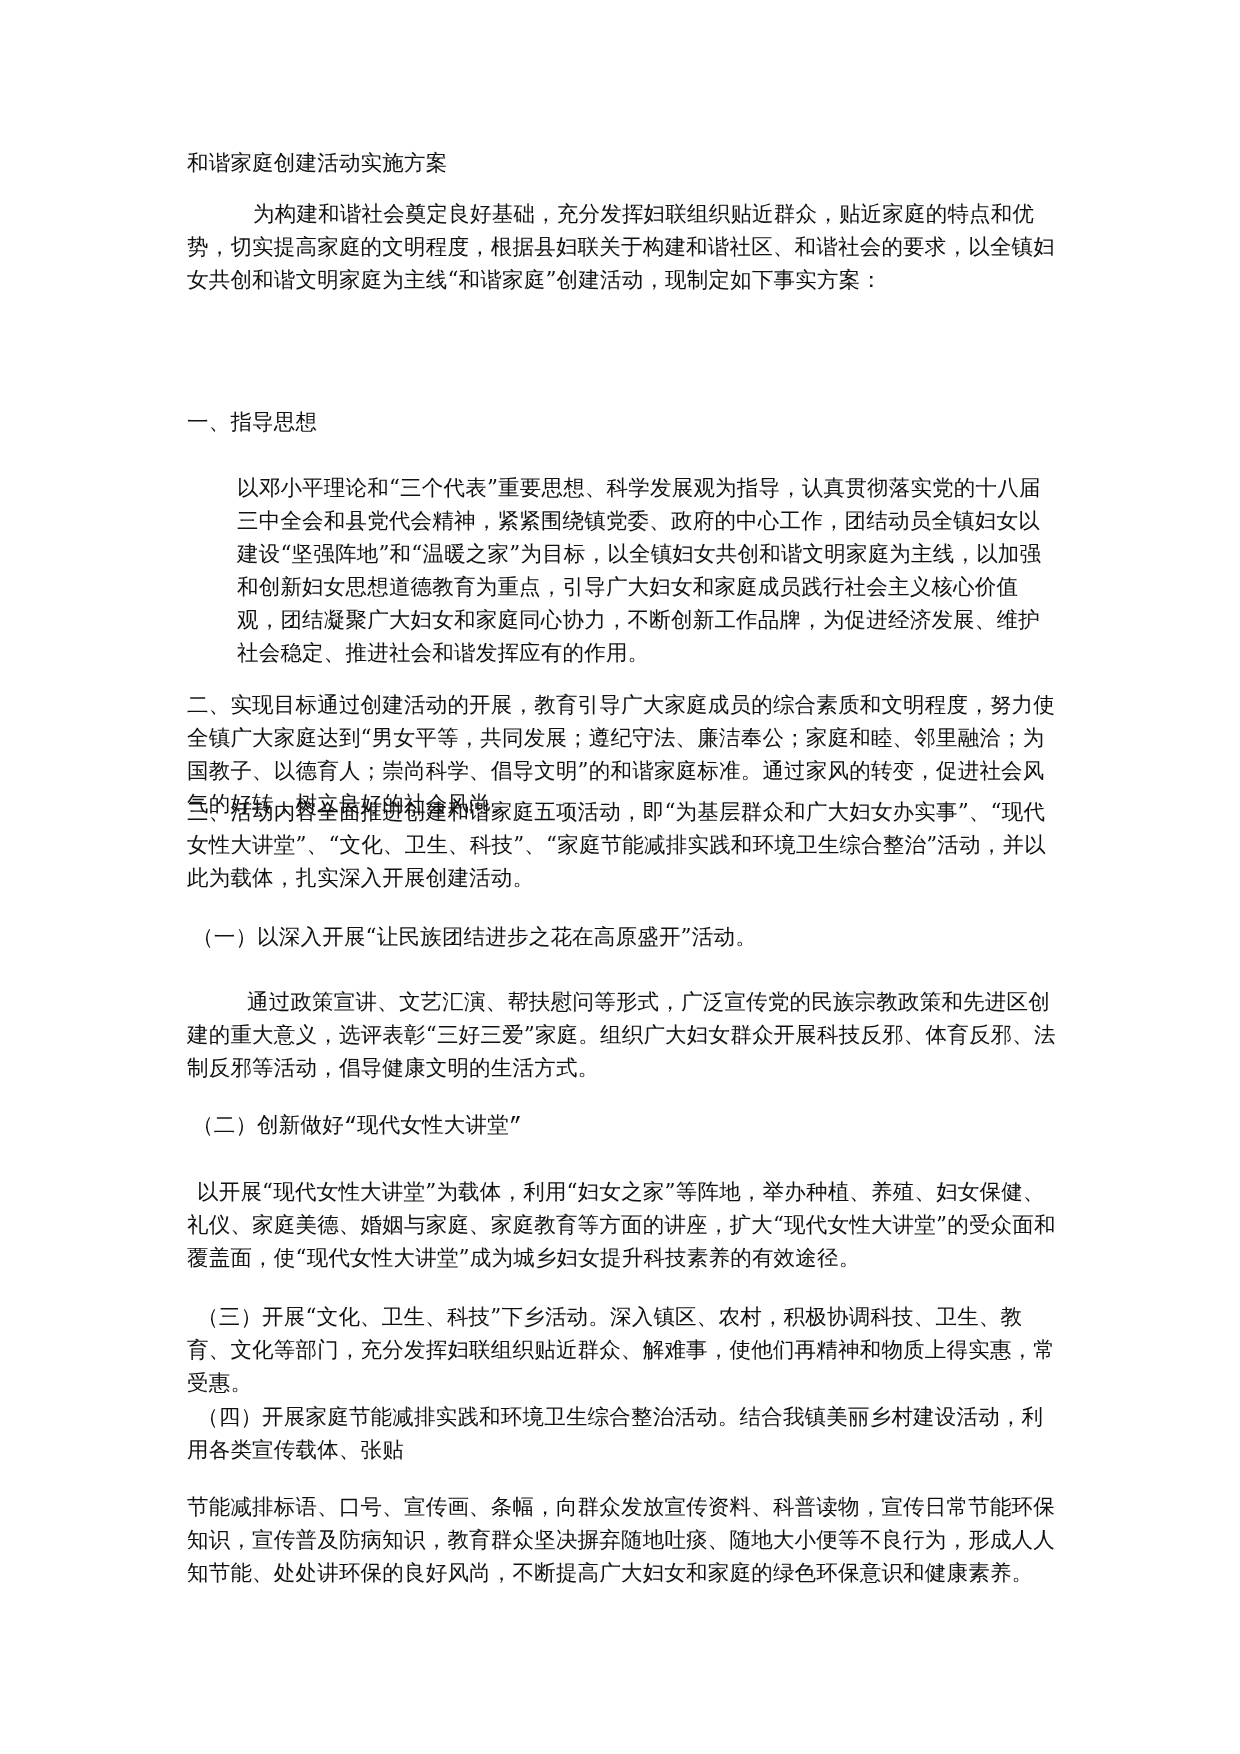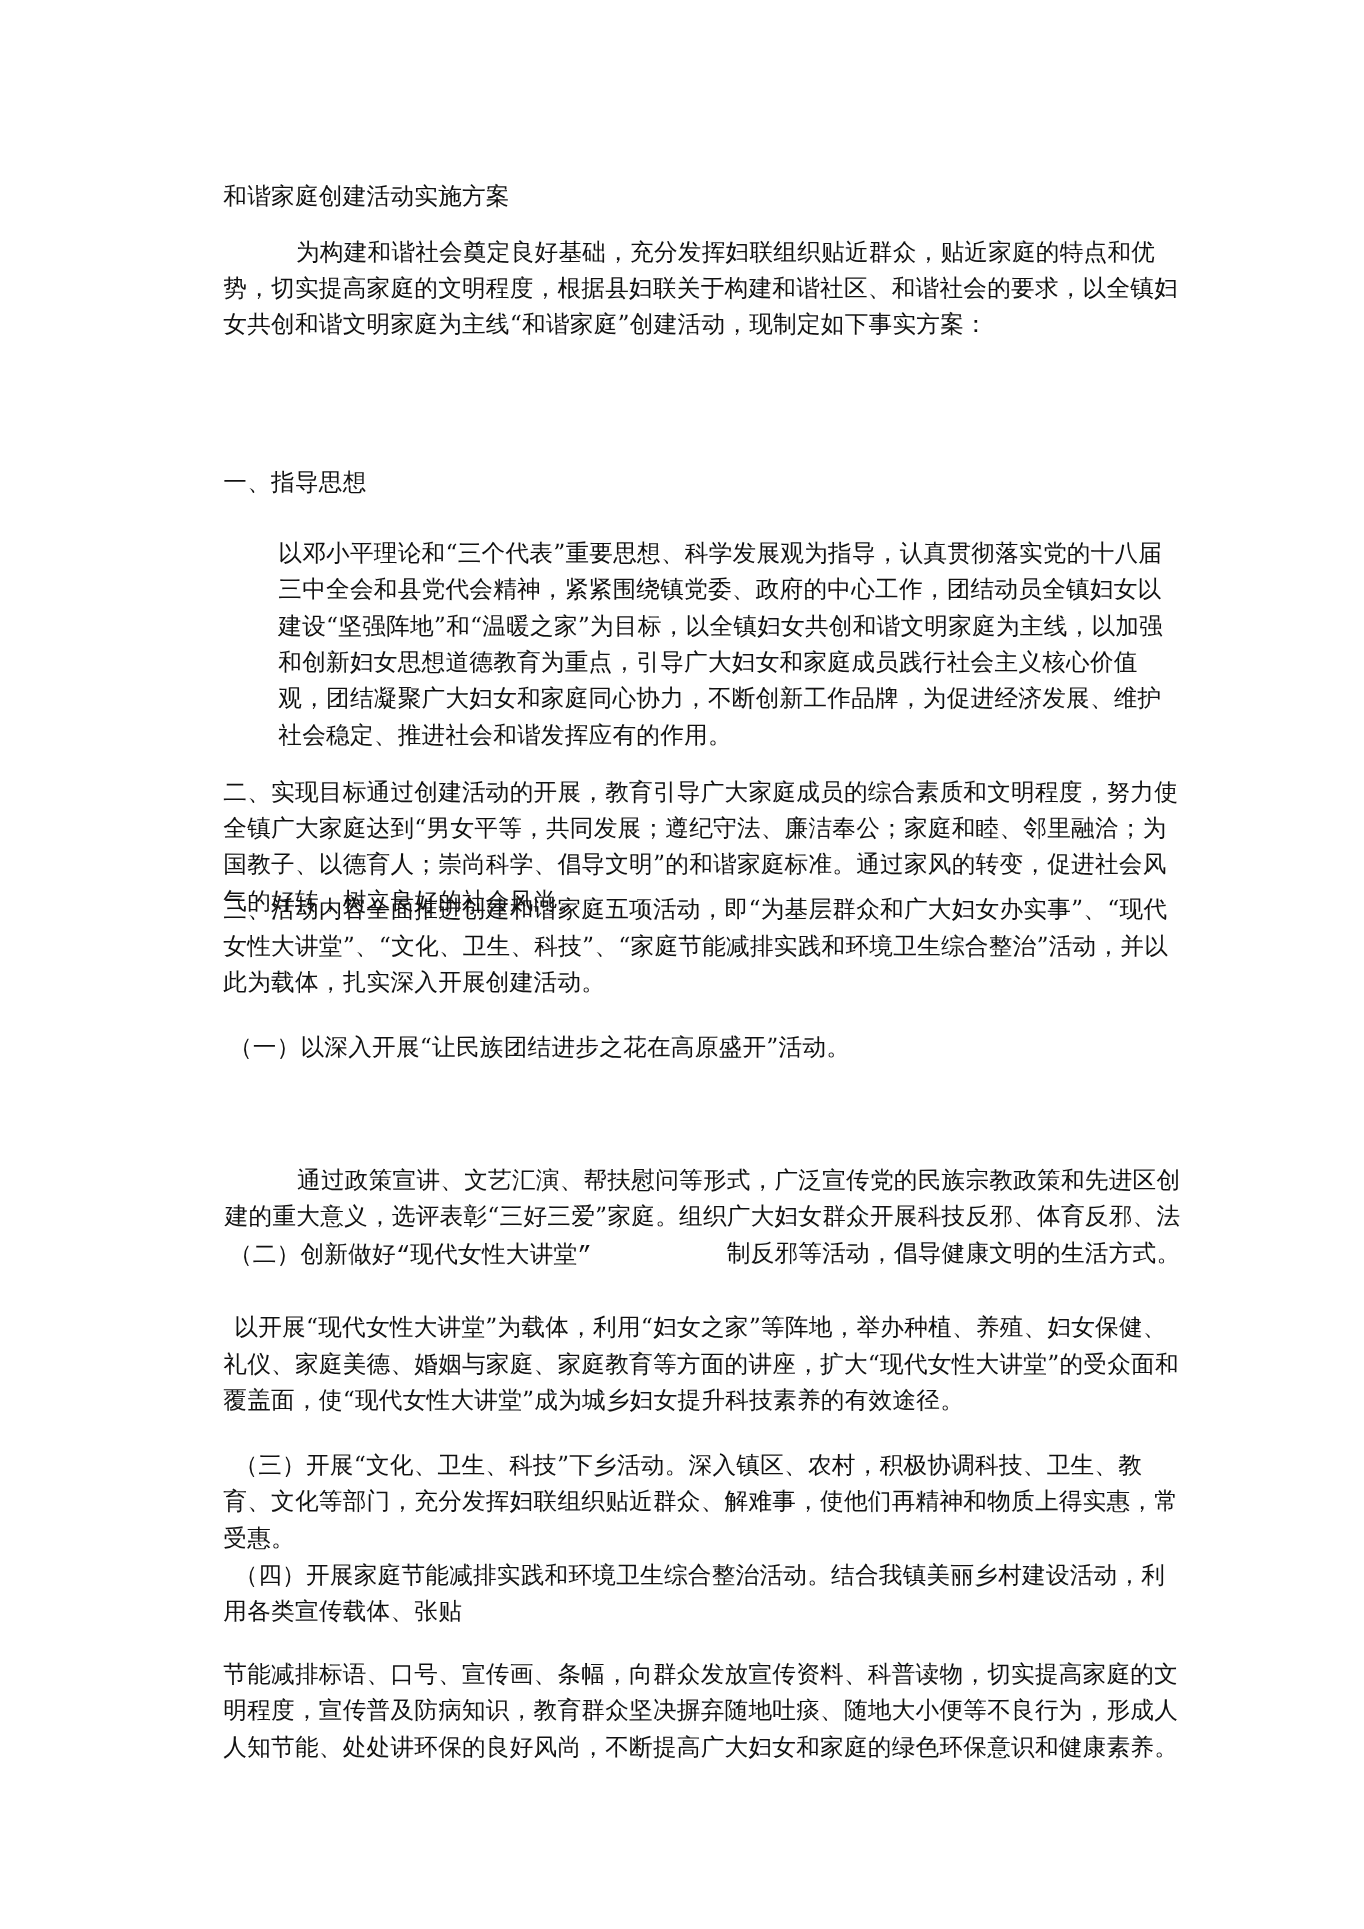--- a/index.html
+++ b/index.html
@@ -21,32 +21,32 @@
       top: 0;
       width: 870px;
     }
     .blk {
       position: absolute;
       left: 0;
       width: 870px;
       font-size: 21.5px;
       line-height: 33px;
       letter-spacing: 0.2px;
-      margin: 16px;
+      margin: 0;
       white-space: normal;
       word-break: break-all;
     }
     .title { top: 146px; }
     .intro { top: 197px; text-indent: 66px; }
     .h1 { top: 406px; font-family: Liberation Serif, serif; }
     .p1 { top: 471px; left: 50px; width: 820px; }
     .p2 { top: 688px; }
     .p3 { top: 795px; }
     .s1 { top: 920px; left: 5px; }
-    .s1p { top: 1041px; text-indent: 60px; text-align: right; }
+    .s1p { top: 985px; text-indent: 60px; }
     .s2 { top: 1110px; left: 5px; font-family: Liberation Mono, monospace; }
     .s2p { top: 1175px; text-indent: 10px; }
     .s3 { top: 1300px; text-indent: 10px; }
     .s4 { top: 1400px; text-indent: 10px; }
     .s4p { top: 1490px; }
   </style>
 </head>
 <body>
 
 <div class="page">
@@ -60,14 +60,14 @@
   <p class="blk p3">三、活动内容全面推进创建和谐家庭五项活动，即“为基层群众和广大妇女办实事”、“现代女性大讲堂”、“文化、卫生、科技”、“家庭节能减排实践和环境卫生综合整治”活动，并以此为载体，扎实深入开展创建活动。</p>
 
   <p class="blk s1">（一）以深入开展“让民族团结进步之花在高原盛开”活动。</p>
   <p class="blk s1p">通过政策宣讲、文艺汇演、帮扶慰问等形式，广泛宣传党的民族宗教政策和先进区创建的重大意义，选评表彰“三好三爱”家庭。组织广大妇女群众开展科技反邪、体育反邪、法制反邪等活动，倡导健康文明的生活方式。</p>
 
   <p class="blk s2">（二）创新做好“现代女性大讲堂”</p>
   <p class="blk s2p">以开展“现代女性大讲堂”为载体，利用“妇女之家”等阵地，举办种植、养殖、妇女保健、礼仪、家庭美德、婚姻与家庭、家庭教育等方面的讲座，扩大“现代女性大讲堂”的受众面和覆盖面，使“现代女性大讲堂”成为城乡妇女提升科技素养的有效途径。</p>
 
   <p class="blk s3">（三）开展“文化、卫生、科技”下乡活动。深入镇区、农村，积极协调科技、卫生、教育、文化等部门，充分发挥妇联组织贴近群众、解难事，使他们再精神和物质上得实惠，常受惠。</p>
   <p class="blk s4">（四）开展家庭节能减排实践和环境卫生综合整治活动。结合我镇美丽乡村建设活动，利用各类宣传载体、张贴</p>
-  <p class="blk s4p">节能减排标语、口号、宣传画、条幅，向群众发放宣传资料、科普读物，切实提高家庭的文明程度，宣传普及防病知识，教育群众坚决摒弃随地吐痰、随地大小便等不良行为，形成人人知节能、处处讲环保的良好风尚，不断提高广大妇女和家庭的绿色环保意识和健康素养。</p>
+  <p class="blk s4p">节能减排标语、口号、宣传画、条幅，向群众发放宣传资料、科普读物，宣传日常节能环保知识，宣传普及防病知识，教育群众坚决摒弃随地吐痰、随地大小便等不良行为，形成人人知节能、处处讲环保的良好风尚，不断提高广大妇女和家庭的绿色环保意识和健康素养。</p>
 </div>
 
 </body></html>

